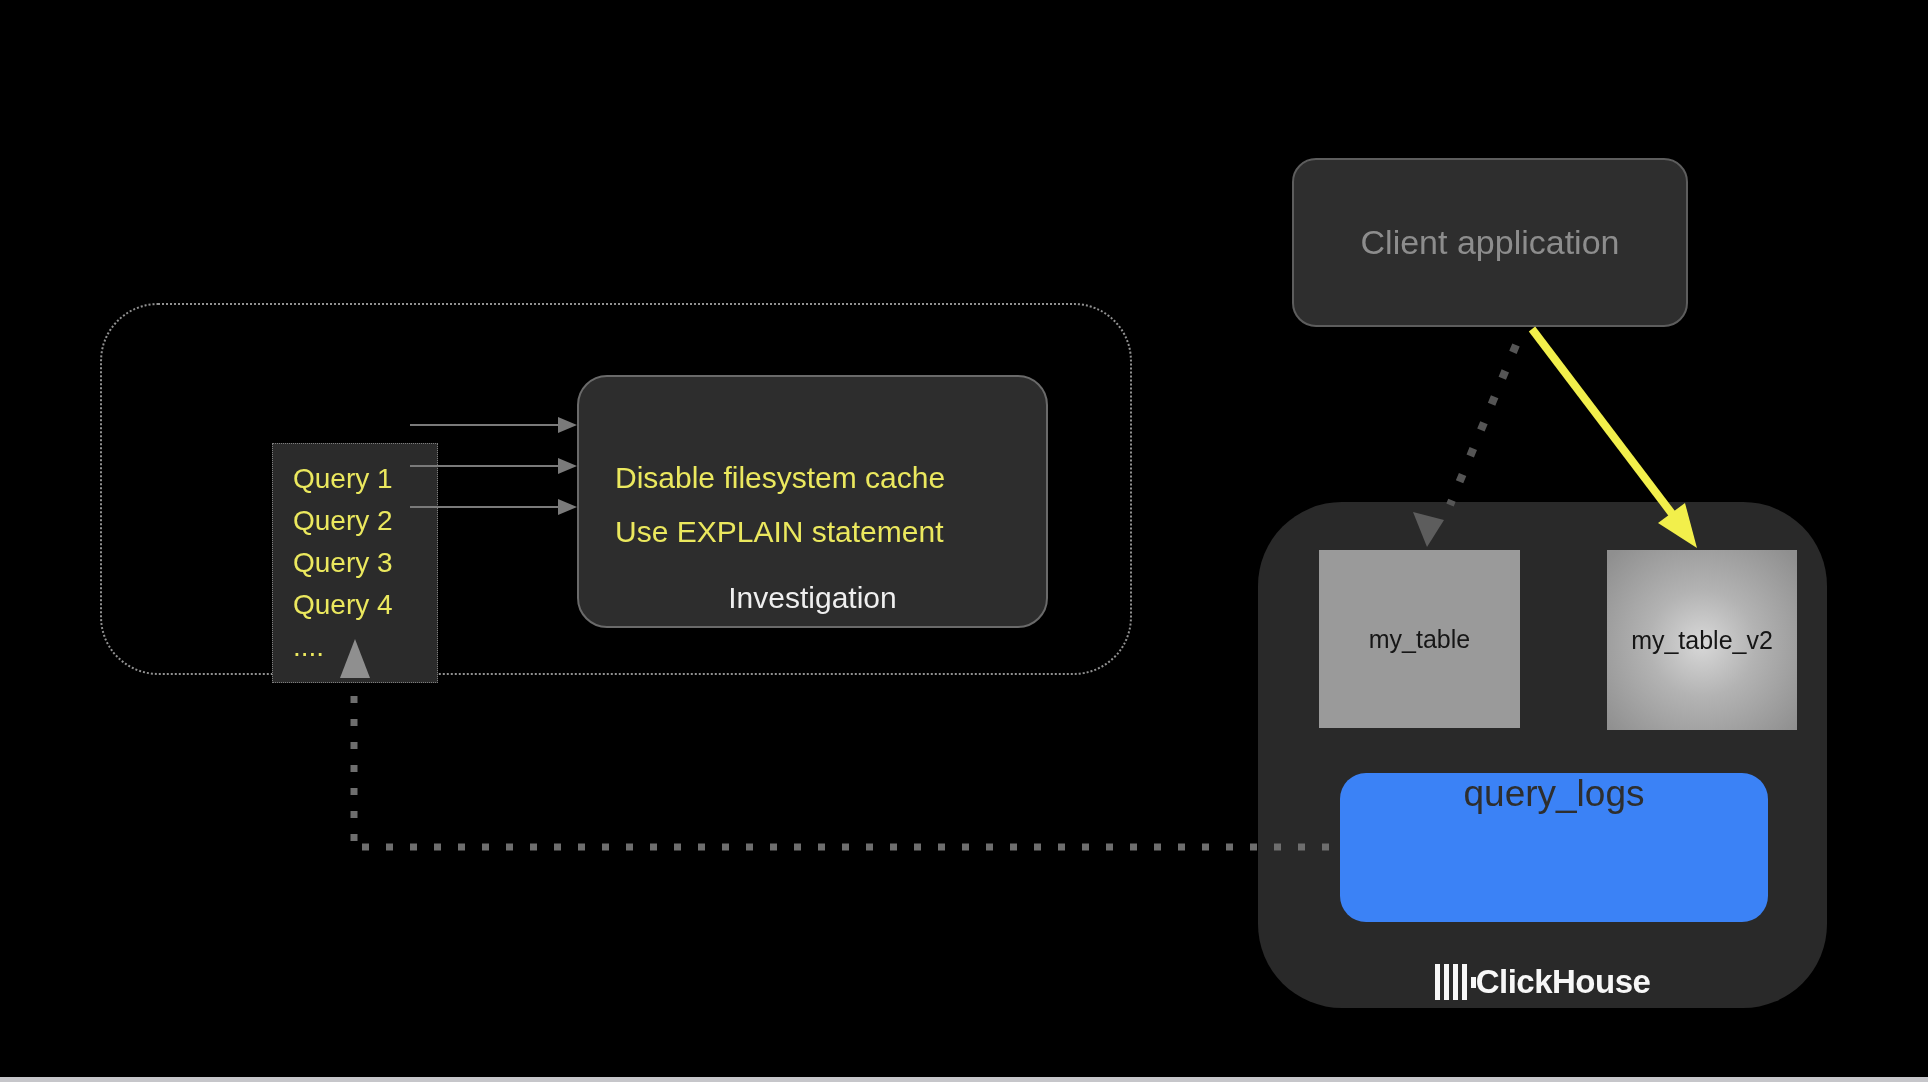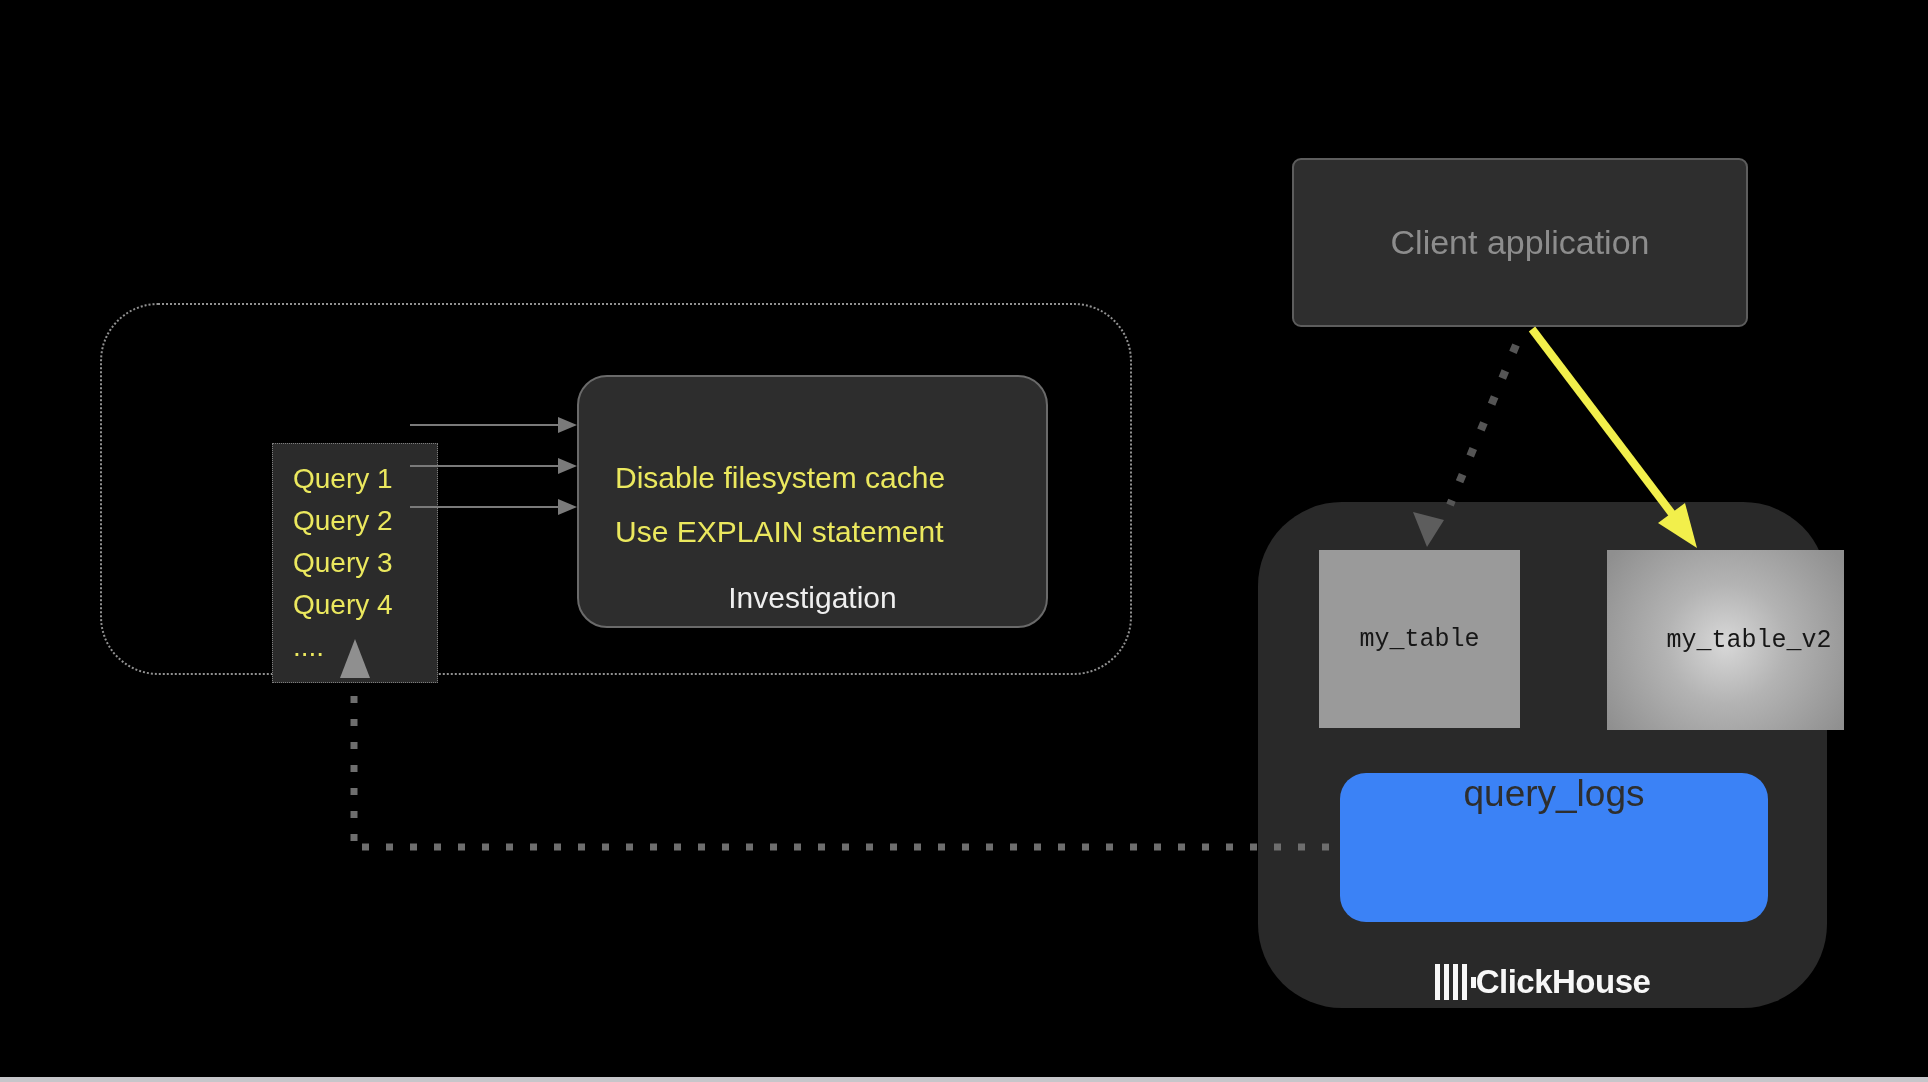--- a/index.html
+++ b/index.html
@@ -32,37 +32,37 @@
   }
   .inv-box .tip1{top:46px;}
   .inv-box .tip2{top:84px;}
   .inv-box .tip3{top:138px;}
   .inv-box .caption{
     position:absolute;left:0;right:0;top:204px;text-align:center;
     color:#efefef;font-size:30px;
   }
   
   .client-box{
-    position:absolute;left:1292px;top:158px;width:456px;height:169px;
-    background:#2e2e2e;border:2px solid #5d5d5d;border-radius:9px;box-sizing:border-box;
+    position:absolute;left:1292px;top:158px;width:396px;height:169px;
+    background:#2e2e2e;border:2px solid #5d5d5d;border-radius:24px;box-sizing:border-box;
     display:flex;align-items:center;justify-content:center;
   }
   .client-box .label{color:#8d8d8d;font-size:34px;}
   
   .ch-box{
     position:absolute;left:1258px;top:502px;width:569px;height:506px;
     background:#292929;border-radius:84px;
   }
   .table-sq{
     position:absolute;display:flex;align-items:center;justify-content:center;
-    color:#161616;font-size:25px;font-family:Liberation Mono, monospace;
+    color:#161616;font-size:25px;
   }
   .t1{left:61px;top:48px;width:201px;height:178px;background:#9a9a9a;}
   .t2{left:349px;top:48px;width:190px;height:180px;
-      background:radial-gradient(circle at 50% 52%, #d8d8d8 0%, #b3b3b3 40%, #8f8f8f 95%);padding-left:47px;}
+      background:radial-gradient(circle at 50% 52%, #d8d8d8 0%, #b3b3b3 40%, #8f8f8f 95%);}
   .qlogs{
     position:absolute;left:82px;top:271px;width:428px;height:149px;
     background:#3b82f6;border-radius:26px;
     display:flex;justify-content:center;
     color:#2e2e2e;font-size:37px;
   }
   .brand{
     position:absolute;left:0;right:0;top:460px;height:40px;
     display:flex;align-items:center;justify-content:center;
   }

